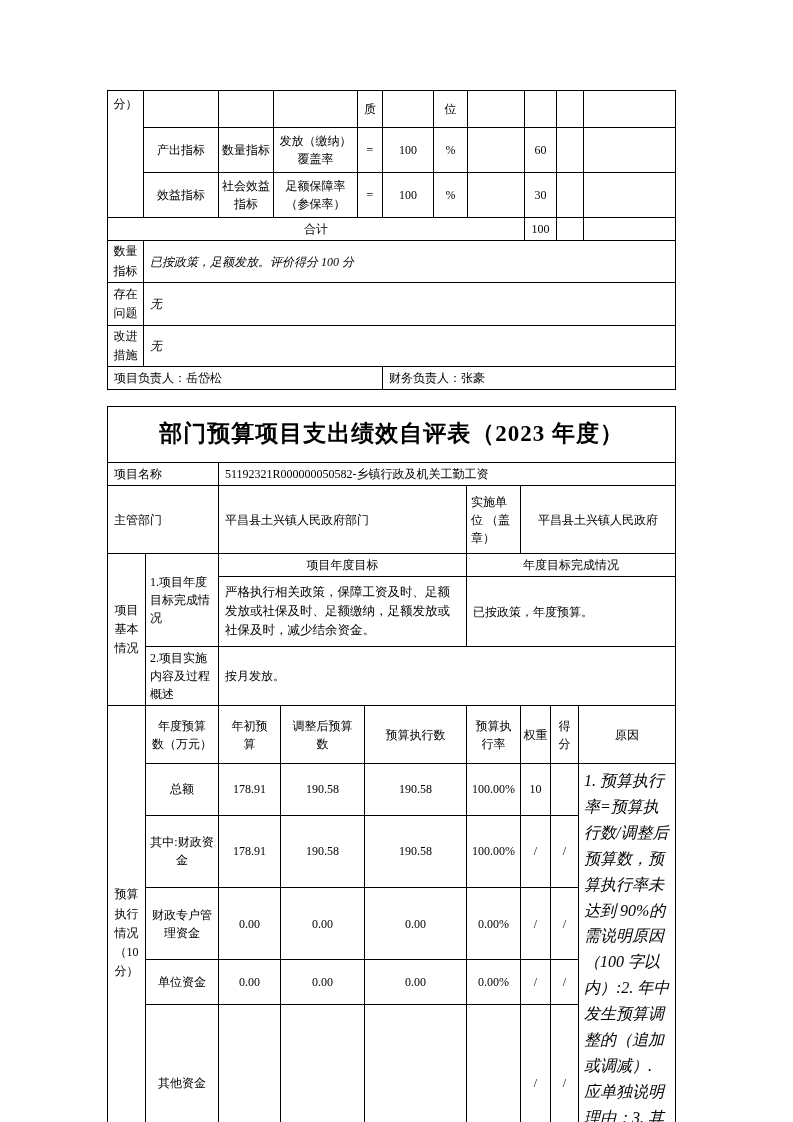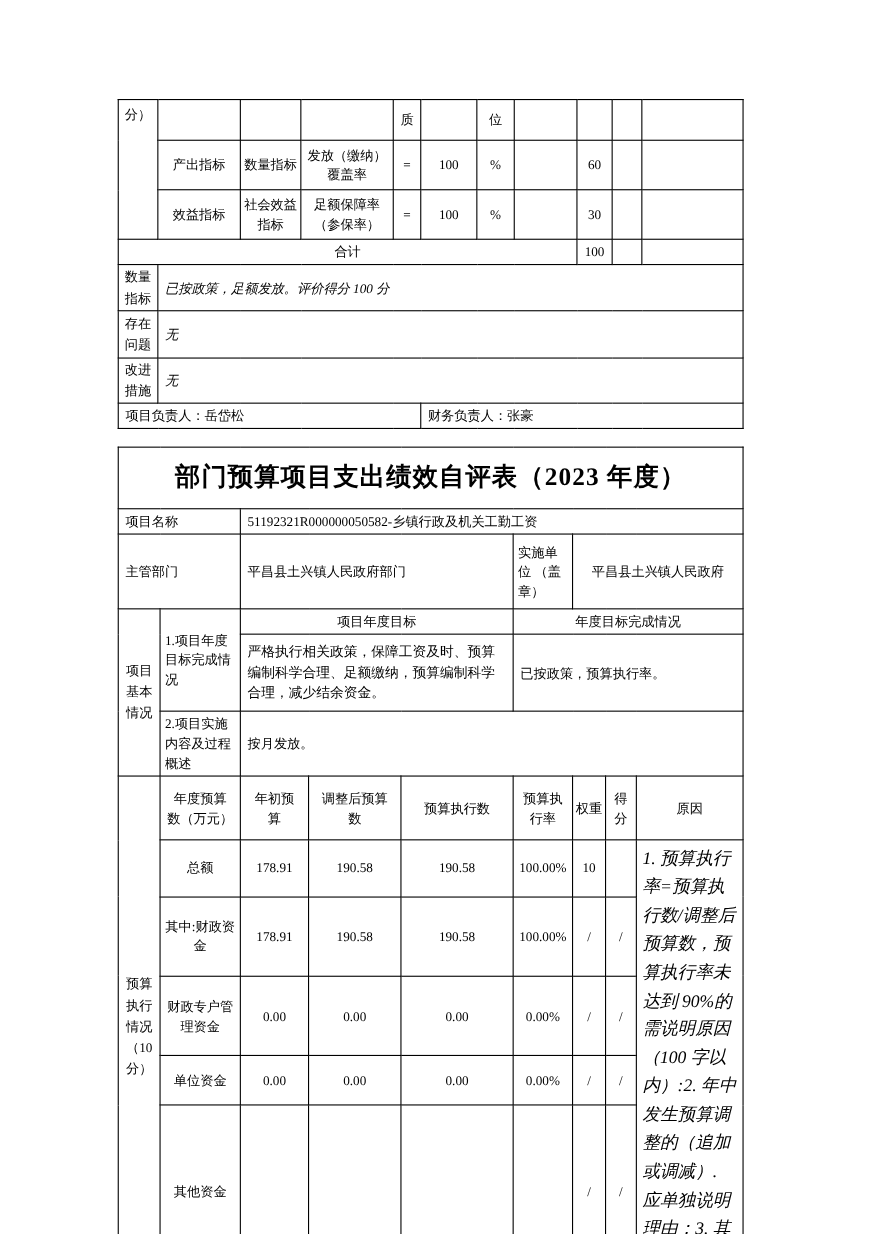--- a/index.html
+++ b/index.html
@@ -140,22 +140,22 @@
       <td class="L" style="padding:2px 4px">实施单位 （盖章）</td>
       <td colspan="3">平昌县土兴镇人民政府</td>
     </tr>
     <tr style="height:23px">
       <td rowspan="3" class="vlabel">项目基本情况</td>
       <td rowspan="2" class="L" style="padding:2px 4px">1.项目年度目标完成情况</td>
       <td colspan="3">项目年度目标</td>
       <td colspan="4">年度目标完成情况</td>
     </tr>
     <tr style="height:70px">
-      <td colspan="3" class="goal-cell">严格执行相关政策，保障工资及时、预算编制科学合理、足额缴纳，预算编制科学合理，减少结余资金。</td>
-      <td colspan="4" class="L">已按政策，预算执行率。</td>
+      <td colspan="3" class="goal-cell">严格执行相关政策，保障工资及时、足额发放或社保及时、足额缴纳，足额发放或社保及时，减少结余资金。</td>
+      <td colspan="4" class="L">已按政策，年度预算。</td>
     </tr>
     <tr style="height:52px">
       <td class="L" style="padding:2px 4px">2.项目实施内容及过程概述</td>
       <td colspan="7" class="L">按月发放。</td>
     </tr>
     <tr style="height:58px">
       <td rowspan="6" class="vlabel">预算执行情况（10分）</td>
       <td class="pre">年度预算
 数（万元）</td>
       <td class="pre">年初预

